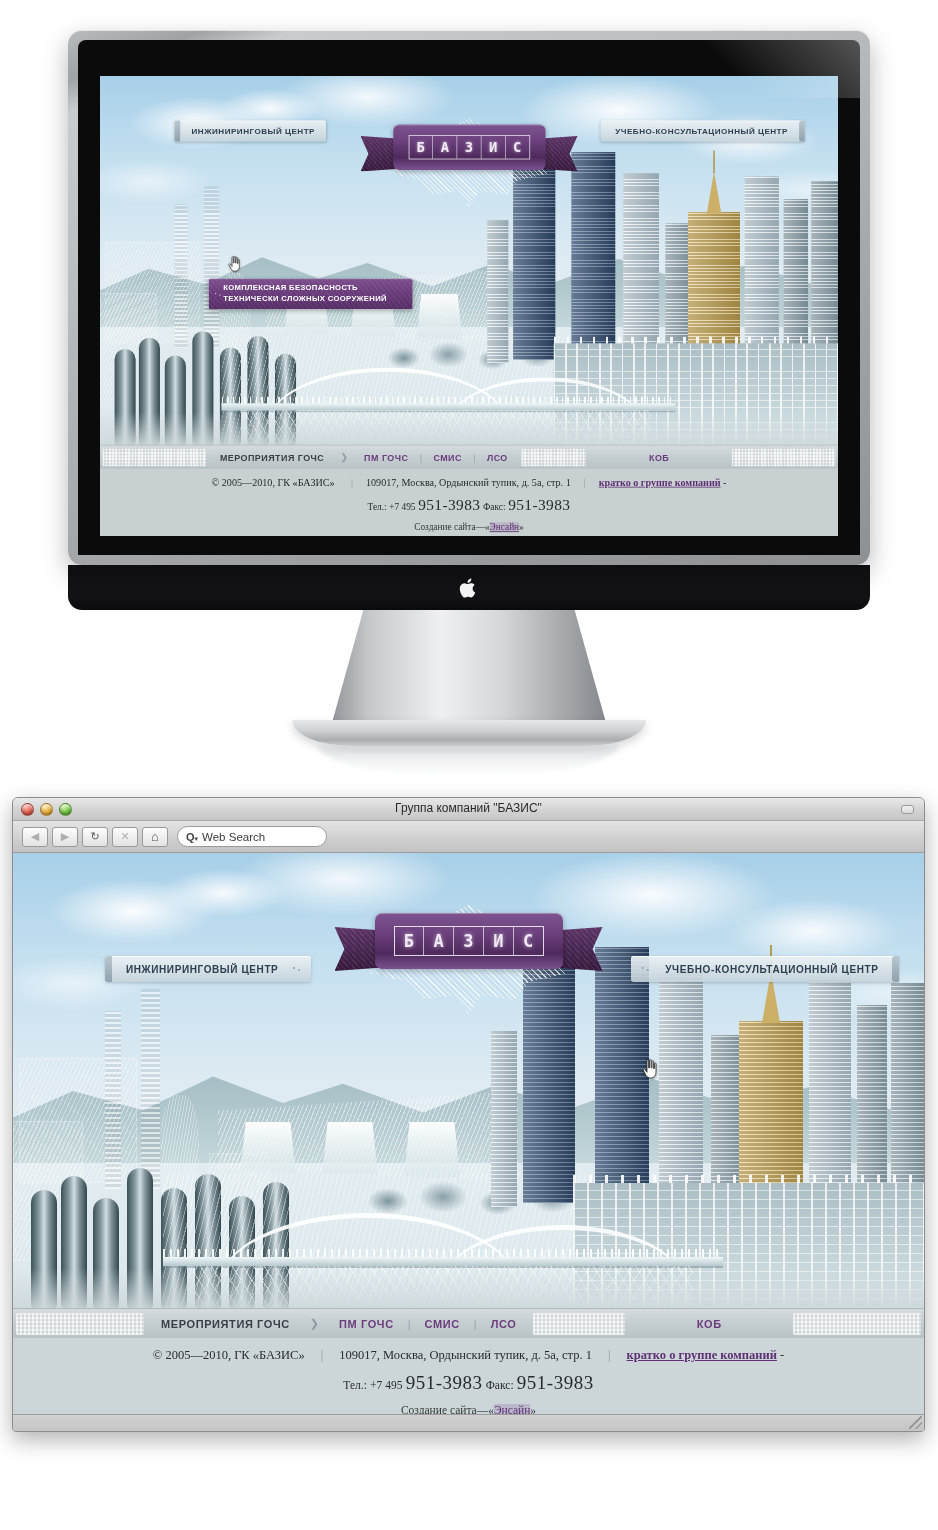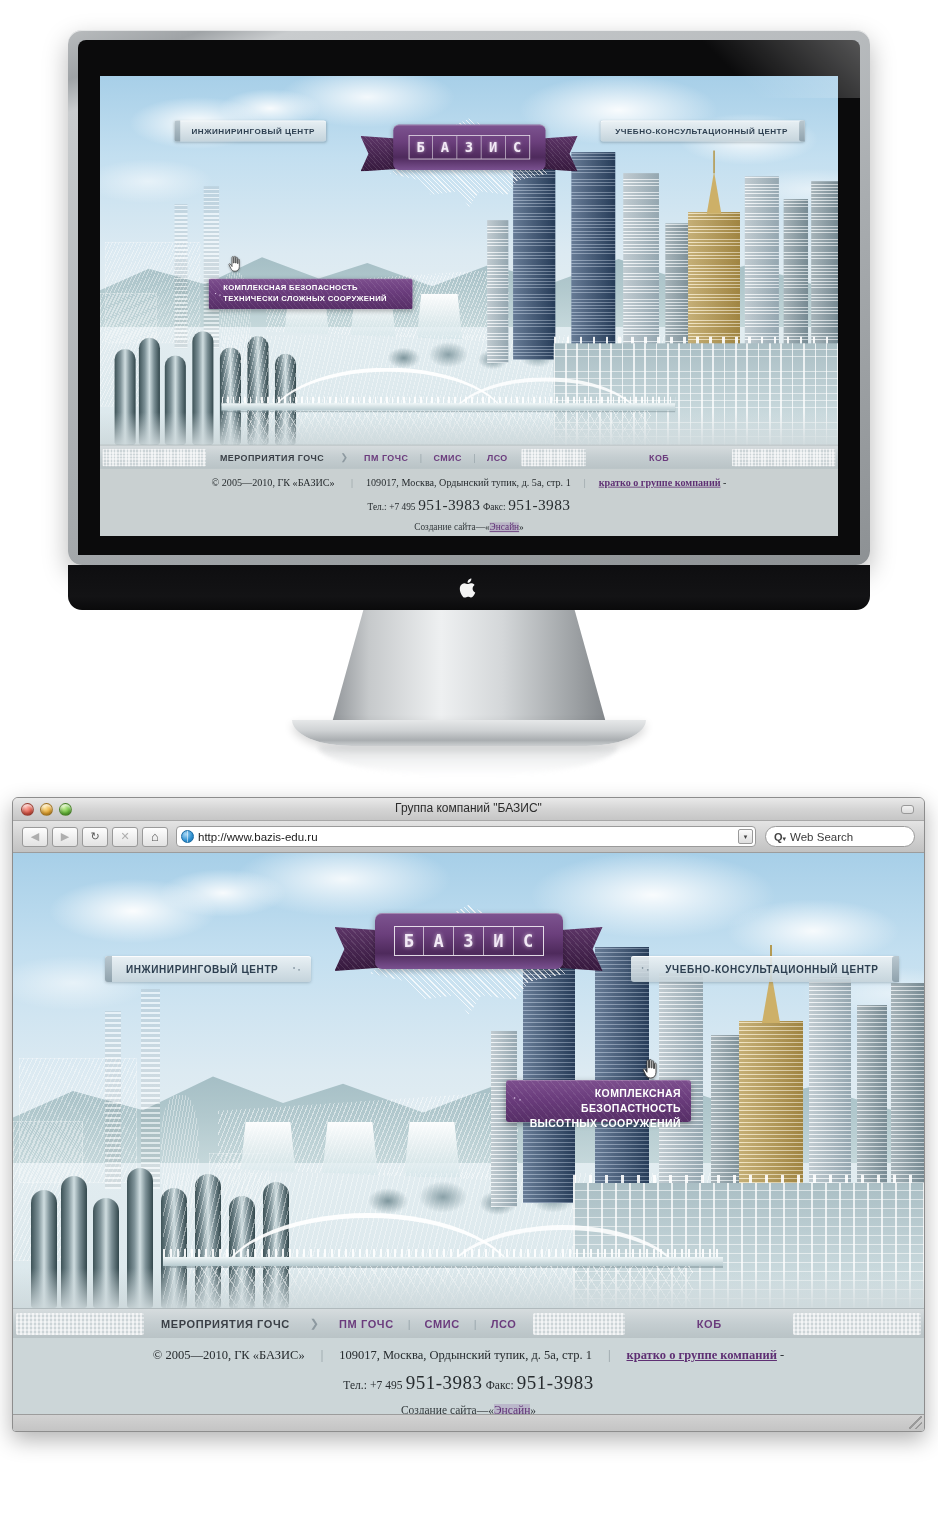--- a/index.html
+++ b/index.html
@@ -573,27 +573,20 @@
         </div>
       <div class="navbtn">
           <span>↻</span>
         </div>
       <div class="navbtn dim">
           <span>✕</span>
         </div>
       <div class="navbtn">
           <span style="font-size:13px">⌂</span>
         </div>
-      <div class="urlbar">
-        <span class="globe"></span>
-        <span class="urltext">http://www.bazis-edu.ru</span>
-        <span class="urldrop">
-            <span>▾</span>
-          </span>
-      </div>
       <div class="searchbox">
         <span class="mag"><b>Q</b><span style="font-size:7px">▾</span></span>
         <span class="searchph">Web Search</span>
       </div>
     </div>
 
     <div class="site">
       <div class="site-inner">
 
         <div class="hero">
@@ -669,25 +662,20 @@
             <span class="bar"></span>
             <span class="lbl">ИНЖИНИРИНГОВЫЙ ЦЕНТР</span>
             <span class="dots-mark" style="padding-right:8px">⠂⠄</span>
           </div>
           <div class="tab" style="left:618px;top:103px;">
             <span class="dots-mark" style="padding-left:10px">⠂⠄</span>
             <span class="lbl">УЧЕБНО-КОНСУЛЬТАЦИОННЫЙ ЦЕНТР</span>
             <span class="bar"></span>
           </div>
 
-          <div class="callout" style="left:493px;top:227px;">
-            <span class="pin">⠂⠄</span>
-            <div>КОМПЛЕКСНАЯ БЕЗОПАСТНОСТЬ</div>
-            <div>ВЫСОТНЫХ СООРУЖЕНИЙ</div>
-          </div>
           <svg class="cursor-hand" style="left:629px;top:206px;" viewBox="0 0 16 20">
             <path d="M5 1.8c0-1 1.6-1 1.6 0v7h.9V1c0-1 1.6-1 1.6 0v7.8h.9V2.5c0-1 1.6-1 1.6 0v7h.9V4.8c0-1 1.5-1 1.5 0v8.4c0 3.3-2 5.8-5.2 5.8-3 0-4.2-1.5-5.3-3.6L1.3 11c-.5-.9.8-1.8 1.4-.9L5 13.3z" fill="#fff" stroke="#3b3b3b" stroke-width=".9"></path>
           </svg>
         </div>
 
         <div class="navbar">
           <div class="nav-pad" style="width:128px"></div>
           <div class="nav-item dark">МЕРОПРИЯТИЯ ГОЧС</div>
           <div class="nav-arrow">❯</div>
           <div class="nav-item purple">ПМ ГОЧС</div>

